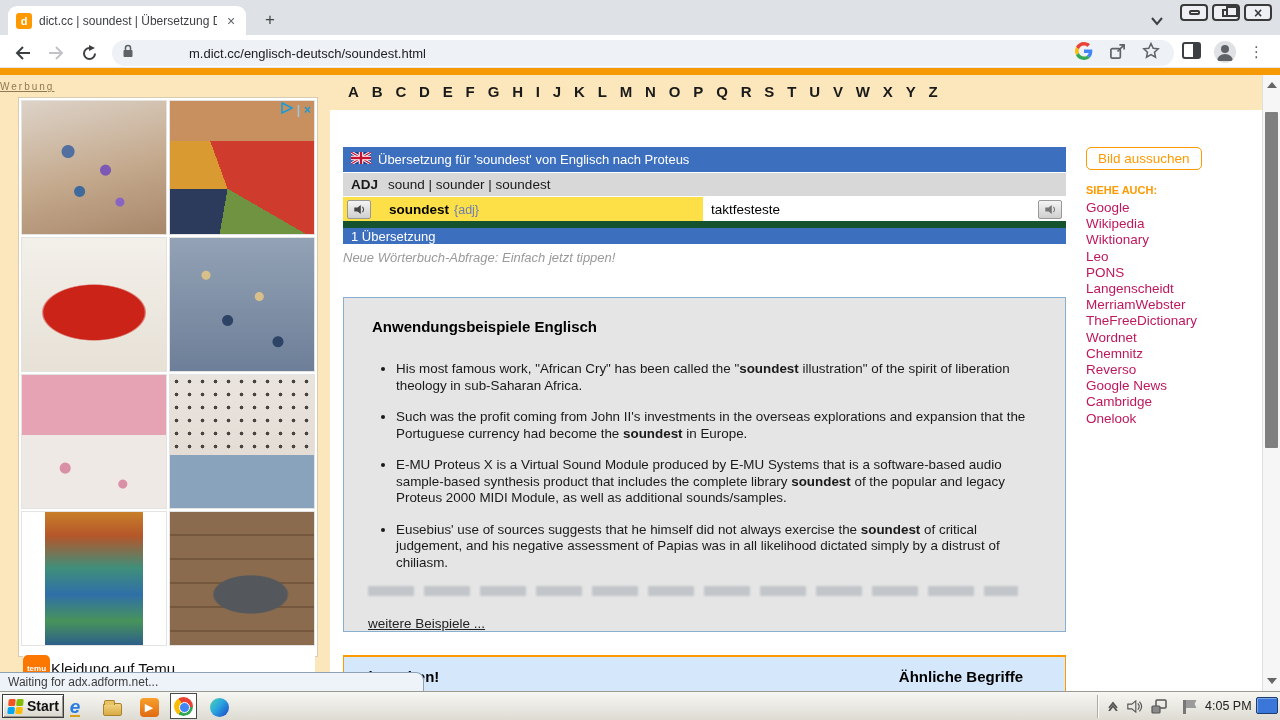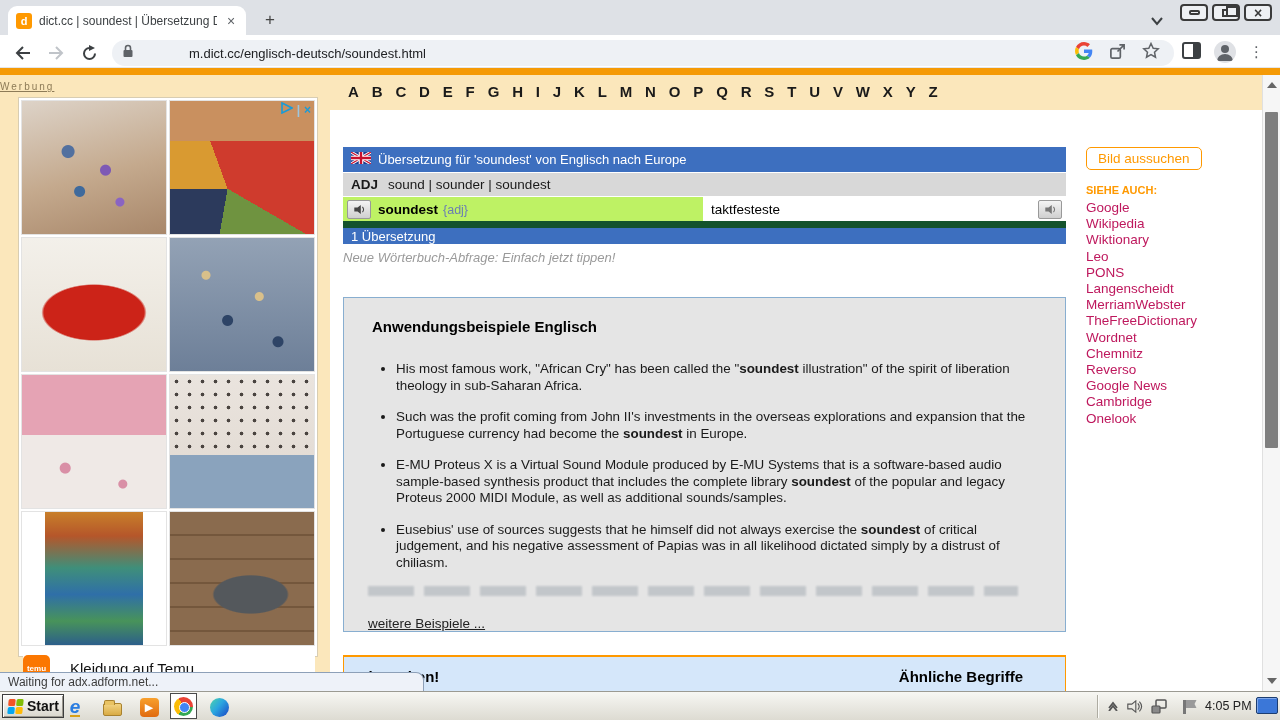--- a/index.html
+++ b/index.html
@@ -80,35 +80,35 @@
   .tile-rainbow-maxi-dress{background:
     linear-gradient(90deg,#fff 0 16%,transparent 16% 84%,#fff 84%),
     linear-gradient(#c87f2a,#b5562a 18%,#3f8f7a 42%,#2f6fa8 62%,#48935a 82%,#2c5f8a);}
   .tile-gray-sneakers{background:
     radial-gradient(ellipse 36% 20% at 56% 62%,#54585c 0 70%,transparent 74%),
     repeating-linear-gradient(#8a6b4e 0 22px,#74573c 22px 24px),
     linear-gradient(#8a6b4e 0 55%,#d8cdbc 55%);}
   .adchoices{position:absolute;right:6px;top:4px;display:flex;align-items:center;gap:4px;
     font-size:12px;color:#1a9bd7;font-weight:bold;}
   .adfooter{position:absolute;left:4px;top:554px;width:292px;height:32px;background:#fff;
-    display:flex;align-items:center;gap:20px;}
+    display:flex;align-items:center;gap:1px;}
   .temulogo{width:27px;height:27px;background:#fb7701;border-radius:5px;color:#fff;
     font-size:8px;font-weight:bold;display:flex;align-items:center;justify-content:center;letter-spacing:0;}
   .adfooter-label{font-size:15px;color:#111;}
 
   .alphabet{position:absolute;left:348px;top:83px;width:590px;display:flex;justify-content:space-between;}
   .al{font-size:15px;font-weight:bold;color:#1a1a1a;text-decoration:none;}
 
   .transbox{position:absolute;left:343px;top:147px;width:723px;}
   .bluebar{background:#3d6fbf;color:#fff;font-size:13px;height:25px;display:flex;
     align-items:center;gap:7px;padding:0 8px;}
   .adjrow{background:#d8d8d8;height:24px;display:flex;align-items:center;gap:10px;
     padding:0 8px;font-size:13.5px;color:#1a1a1a;border-top:1px solid #fff;}
   .entryrow{display:flex;height:25px;border-top:1px solid #fff;}
-  .encell{flex:0 0 360px;background:#bef264;display:flex;align-items:center;gap:7px;padding:8px 4px;}
+  .encell{flex:0 0 360px;background:#fde047;display:flex;align-items:center;gap:18px;padding:8px 4px;}
   .decell{flex:1 1 auto;background:#fff;display:flex;align-items:center;justify-content:space-between;
     padding:0 4px 0 8px;font-size:13.5px;}
   .audiobtn{width:24px;height:19px;background:linear-gradient(#f4f4f4,#cfcfcf);
     border:1px solid #999;border-radius:2px;display:flex;align-items:center;justify-content:center;}
   .enword{font-size:13.5px;font-weight:bold;color:#000;}
   .entag{font-size:12.5px;color:#6a7db3;margin-left:5px;}
   .countbar{background:#3d6fbf;color:#fff;font-size:13px;height:23px;display:flex;
     align-items:center;padding:0 8px;border-top:7px solid #14532d;}
   .hint{position:absolute;left:343px;top:250px;font-size:13px;font-style:italic;color:#9a9a9a;}
 
@@ -348,21 +348,21 @@
     <div class="bluebar">
       <span>
         <svg width="20" height="12" viewBox="0 0 20 12">
             <rect width="20" height="12" fill="#1f3d8f"></rect>
             <path d="M0 0 L20 12 M20 0 L0 12" stroke="#fff" stroke-width="3"></path>
             <path d="M0 0 L20 12 M20 0 L0 12" stroke="#c8102e" stroke-width="1.2"></path>
             <path d="M10 0 V12 M0 6 H20" stroke="#fff" stroke-width="4.5"></path>
             <path d="M10 0 V12 M0 6 H20" stroke="#c8102e" stroke-width="2.4"></path>
           </svg>
       </span>
-      <span>Übersetzung für 'soundest' von Englisch nach Europe</span>
+      <span>Übersetzung für 'soundest' von Englisch nach Proteus</span>
     </div>
     <div class="adjrow">
       <span style="font-weight:bold;">ADJ</span>
       <span>sound | sounder | soundest</span>
     </div>
     <div class="entryrow">
       <div class="encell">
         <span class="audiobtn">
           <svg width="13" height="11" viewBox="0 0 20 16">
               <polygon points="2,5 7,5 12,1 12,15 7,11 2,11" fill="#444"></polygon>

